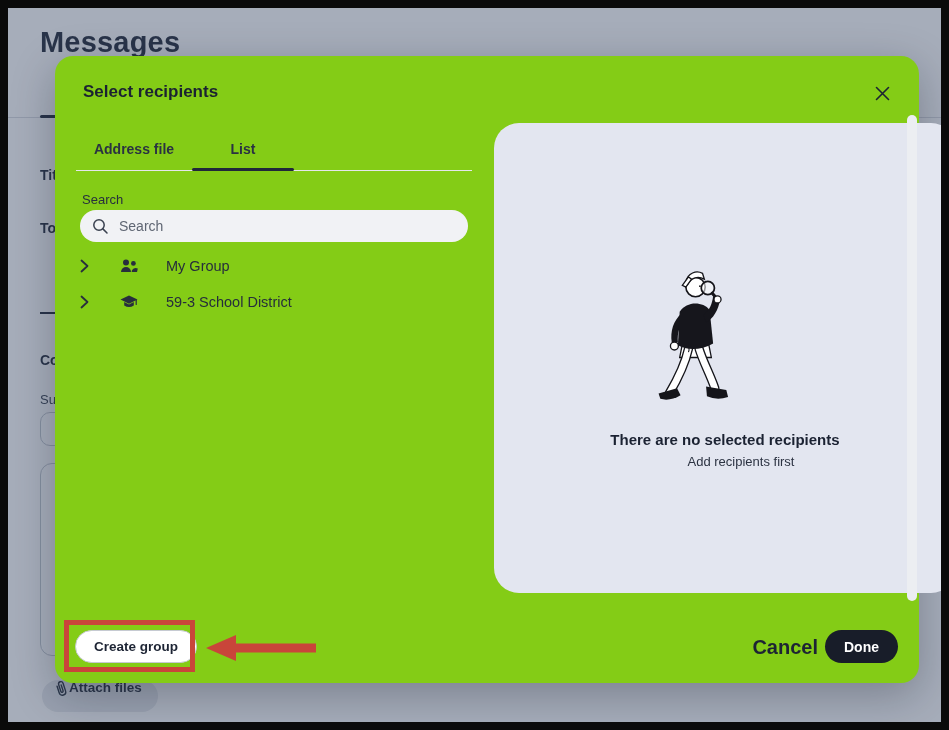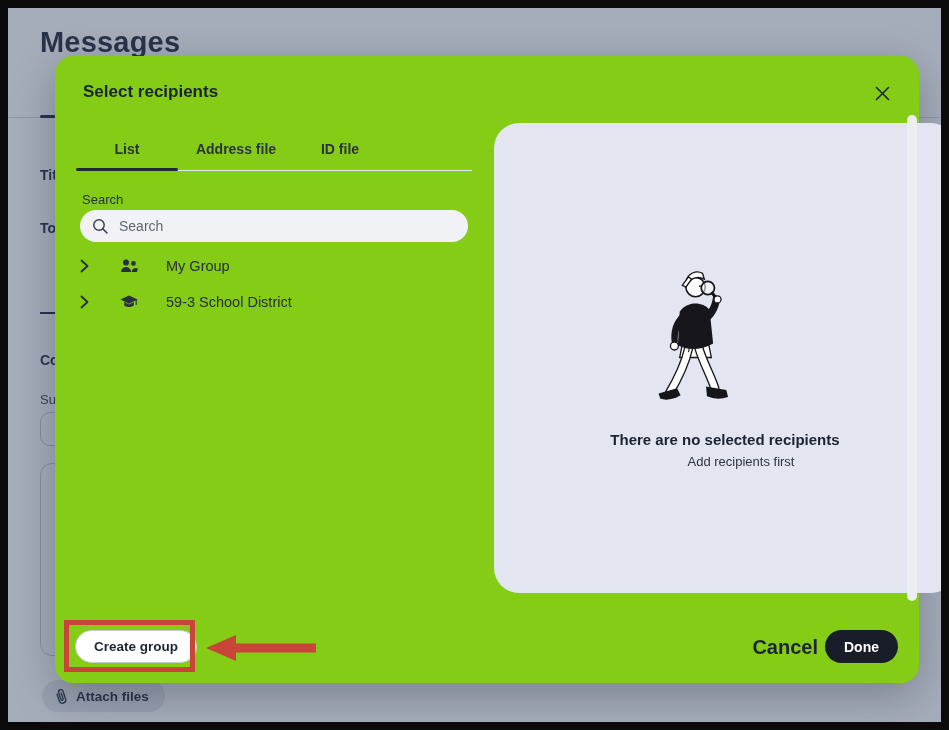--- a/index.html
+++ b/index.html
@@ -11,21 +11,21 @@
 
   
   .pg-title { position:absolute; left:32px; top:18px; font-size:29px; font-weight:800; color:#1d2434; letter-spacing:.2px; }
   .pg-tabline { position:absolute; left:0; top:109px; width:933px; height:1px; background:#d9dbe0; }
   .pg-tabline-active { position:absolute; left:32px; top:107px; width:104px; height:3px; background:#1d2434; border-radius:2px; }
   .pg-label { position:absolute; left:32px; font-size:14px; font-weight:700; color:#1d2434; }
   .pg-sublabel { position:absolute; left:32px; font-size:13px; color:#333b4a; }
   .pg-divider { position:absolute; left:32px; top:304px; width:290px; height:2px; background:#1d2434; }
   .pg-input { position:absolute; left:32px; top:404px; width:410px; height:34px; border:1.5px solid #c2c6ce; border-radius:10px; background:#fff; }
   .pg-textarea { position:absolute; left:32px; top:455px; width:410px; height:193px; border:1.5px solid #c2c6ce; border-radius:12px; background:#fff; }
-  .pg-attach { position:absolute; left:34px; top:672px; height:32px; padding:0 16px 0 12px; display:flex; align-items:center; gap:7px;
+  .pg-attach { position:absolute; left:34px; top:672px; height:32px; padding:0 16px 0 12px; display:flex; gap:0;
                background:#e7e9ed; border-radius:17px; border:none; font-family:inherit;
                font-size:13.5px; font-weight:700; color:#1f2635; cursor:pointer; }
   .pg-audience { position:absolute; left:922px; top:142px; font-size:14px; font-weight:700; color:#1d2434; white-space:nowrap; }
 
   .overlay { position:absolute; inset:0; background:rgba(58,74,102,0.45); z-index:5; }
 
   
   .modal { position:absolute; left:47px; top:48px; width:864px; height:627px; background:#84cc16;
            border-radius:18px; z-index:10; box-shadow:0 12px 44px rgba(10,16,30,.28); }
   .m-title { position:absolute; left:28px; top:26px; font-size:17px; font-weight:800; color:#1b2232; }
@@ -103,23 +103,22 @@
       <div class="m-title">Select recipients</div>
       <button class="m-close">
         <span style="display:flex;">
           <svg width="15" height="15" viewBox="0 0 15 15">
             <path d="M1.5,1.5 L13.5,13.5 M13.5,1.5 L1.5,13.5" stroke="#1c2333" stroke-width="1.6" stroke-linecap="round"></path>
           </svg>
         </span>
       </button>
 
       <div class="m-tabs">
+        <button class="m-tab t1">Address file</button>
         <button class="m-tab t0 active">List</button>
-        <button class="m-tab t1">Address file</button>
-        <button class="m-tab t2">ID file</button>
       </div>
 
       <div class="m-search-label">Search</div>
       <div class="m-search">
         <span style="display:flex;">
           <svg width="17" height="17" viewBox="0 0 17 17">
             <circle cx="7" cy="7" r="5.2" fill="none" stroke="#39404f" stroke-width="1.5"></circle>
             <path d="M10.9,10.9 L15,15" stroke="#39404f" stroke-width="1.5" stroke-linecap="round"></path>
           </svg>
         </span>

